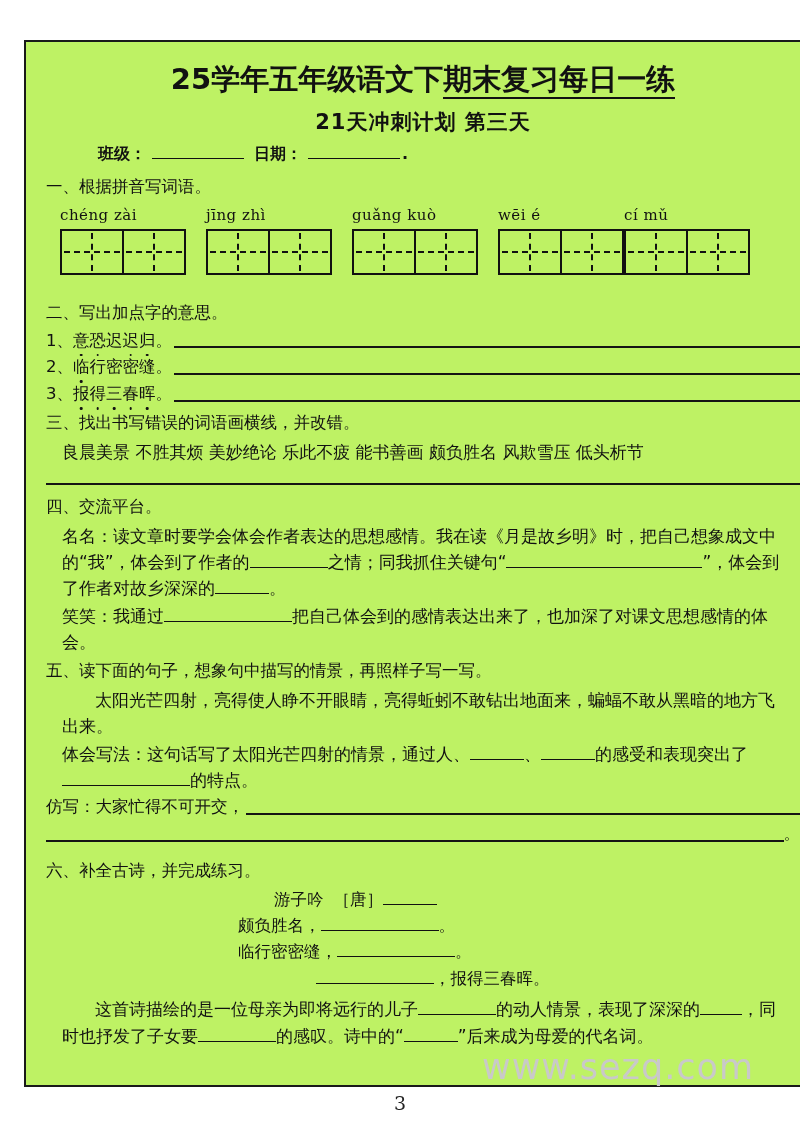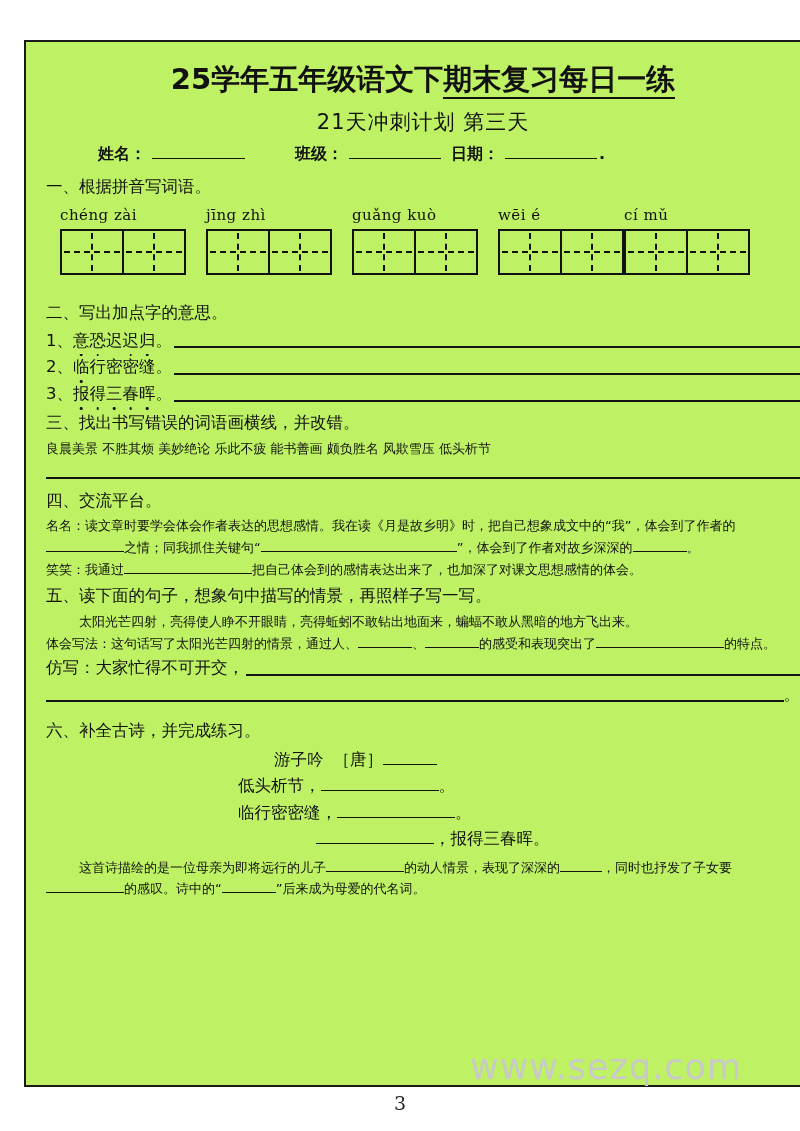--- a/index.html
+++ b/index.html
@@ -25,21 +25,21 @@
   }
   #page-inner {
     position: absolute;
     left: 0; top: 0; right: 0; bottom: 0;
     padding: 8px 18px 0 20px;
   }
 
   
   #watermark {
     position: absolute;
-    left: 470px; top: 1047px;
+    left: 482px; top: 1047px;
     font-size: 35px;
     letter-spacing: 1px;
     color: #c9c9c9;
     font-family: "DejaVu Sans", "Liberation Sans", sans-serif;
     z-index: 40;
     pointer-events: none;
     white-space: nowrap;
   }
   #page-number {
     position: absolute;
@@ -57,21 +57,21 @@
     font-weight: bold;
     letter-spacing: 0px;
     margin: 10px 0 2px 0;
     font-family: "DejaVu Sans", "Liberation Sans", sans-serif;
     white-space: nowrap;
   }
   .doc-title .under { border-bottom: 2.5px solid #111; padding-bottom:1px; }
   .doc-subtitle {
     text-align: center;
     font-size: 21px;
-    font-weight: normal;
+    font-weight: bold;
     margin: 8px 0 6px 0;
     letter-spacing: 1px;
   }
 
   
   .info-row {
     display: flex;
     align-items: baseline;
     font-size: 16px;
     font-weight: bold;
@@ -88,23 +88,23 @@
   .dot-end { font-weight: bold; }
 
   
   .sec-h {
     font-size: 16.5px;
     margin: 4px 0 3px 0;
     line-height: 1.5;
     letter-spacing: 0px;
   }
   .body-line {
-    font-size: 13px;
+    font-size: 17px;
     line-height: 1.55;
-    margin: 1px 0;
+    margin: 1px 16px;
   }
   .indent2 { text-indent: 33px; }
 
   
   .blk { display: inline-block; border-bottom: 1.7px solid #111; height: 15px; vertical-align: baseline; }
   .b-xs  { width: 42px; }
   .b-sm  { width: 54px; }
   .b-md  { width: 78px; }
   .b-xl  { width: 128px; }
   .b-xxl { width: 196px; }
@@ -211,24 +211,20 @@
 
 <div id="page-frame">
   <div id="page-inner">
 
     <div class="doc-title"><span>25学年五年级语文下</span><span class="under">期末复习每日一练</span></div>
 
     <div class="doc-subtitle">21天冲刺计划  第三天</div>
 
     <div class="info-row">
       <div class="info-item">
-        <span class="info-label">姓名：</span>
-        <span class="ln ln-name"></span>
-      </div>
-      <div class="info-item">
         <span class="info-label">班级：</span>
         <span class="ln ln-class"></span>
       </div>
       <div class="info-item">
         <span class="info-label">日期：</span>
         <span class="ln ln-date"></span>
         <span class="dot-end">.</span>
       </div>
     </div>
 
@@ -312,21 +308,21 @@
     <div class="qrow">
       <span class="qrule" style="margin-left:0;"></span>
       <span class="qtext">。</span>
     </div>
 
     <div class="sec-h" style="margin-top:12px;">六、补全古诗，并完成练习。</div>
 
     <div class="poem">
       <div class="poem-title"><span>游子吟</span><span class="sp"></span><span>［唐］</span><span class="blk b-sm"></span></div>
 
-      <div class="poem-line"><span>低头析节，</span><span class="blk b-p"></span><span>。</span></div>
+      <div class="poem-line"><span>颇负胜名，</span><span class="blk b-p"></span><span>。</span></div>
 
       <div class="poem-line"><span>临行密密缝，</span><span class="blk b-p"></span><span>。</span></div>
 
       <div class="poem-line last"><span class="blk b-p"></span><span>，报得三春晖。</span></div>
     </div>
 
     <div class="body-line indent2"><span>这首诗描绘的是一位母亲为即将远行的儿子</span><span class="blk b-md"></span><span>的动人情景，表现了深深的</span><span class="blk b-xs"></span><span>，同时也抒发了子女要</span><span class="blk b-md"></span><span>的感叹。诗中的“</span><span class="blk b-sm"></span><span>”后来成为母爱的代名词。</span></div>
 
   </div>
 </div>

